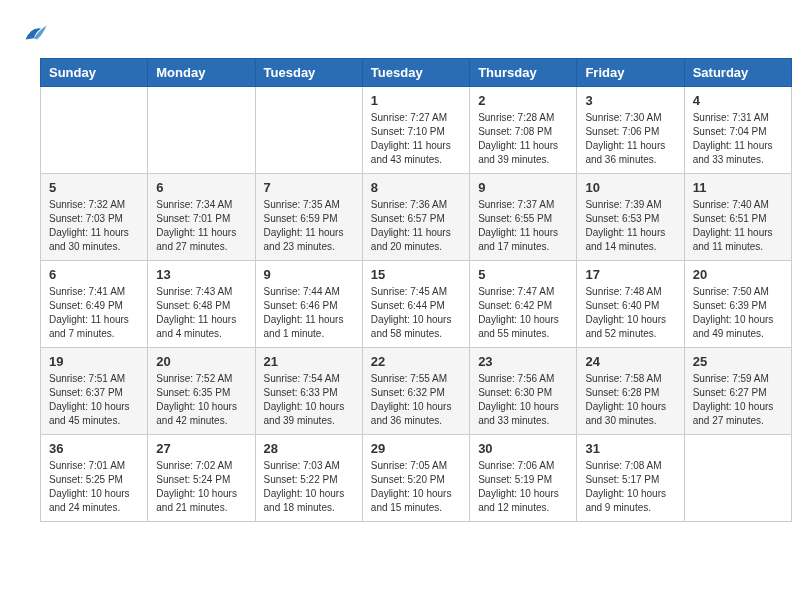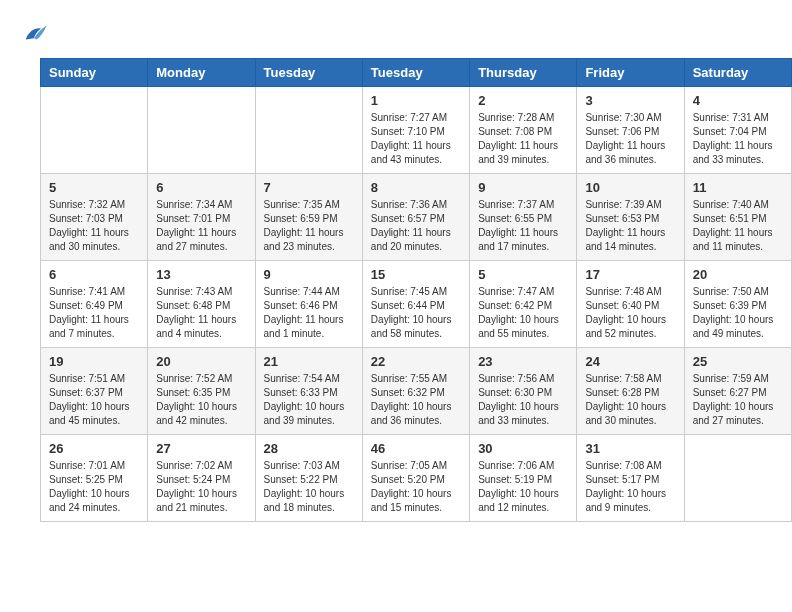--- a/index.html
+++ b/index.html
@@ -227,33 +227,33 @@
           <div class="day-number">24</div>
           <div class="day-info">Sunrise: 7:58 AM<br>Sunset: 6:28 PM<br>Daylight: 10 hours and 30 minutes.</div>
         </td>
         <td>
           <div class="day-number">25</div>
           <div class="day-info">Sunrise: 7:59 AM<br>Sunset: 6:27 PM<br>Daylight: 10 hours and 27 minutes.</div>
         </td>
       </tr>
       <tr>
         <td>
-          <div class="day-number">26</div>
+          <div class="day-number">36</div>
           <div class="day-info">Sunrise: 7:01 AM<br>Sunset: 5:25 PM<br>Daylight: 10 hours and 24 minutes.</div>
         </td>
         <td>
           <div class="day-number">27</div>
           <div class="day-info">Sunrise: 7:02 AM<br>Sunset: 5:24 PM<br>Daylight: 10 hours and 21 minutes.</div>
         </td>
         <td>
           <div class="day-number">28</div>
           <div class="day-info">Sunrise: 7:03 AM<br>Sunset: 5:22 PM<br>Daylight: 10 hours and 18 minutes.</div>
         </td>
         <td>
-          <div class="day-number">46</div>
+          <div class="day-number">29</div>
           <div class="day-info">Sunrise: 7:05 AM<br>Sunset: 5:20 PM<br>Daylight: 10 hours and 15 minutes.</div>
         </td>
         <td>
           <div class="day-number">30</div>
           <div class="day-info">Sunrise: 7:06 AM<br>Sunset: 5:19 PM<br>Daylight: 10 hours and 12 minutes.</div>
         </td>
         <td>
           <div class="day-number">31</div>
           <div class="day-info">Sunrise: 7:08 AM<br>Sunset: 5:17 PM<br>Daylight: 10 hours and 9 minutes.</div>
         </td>

